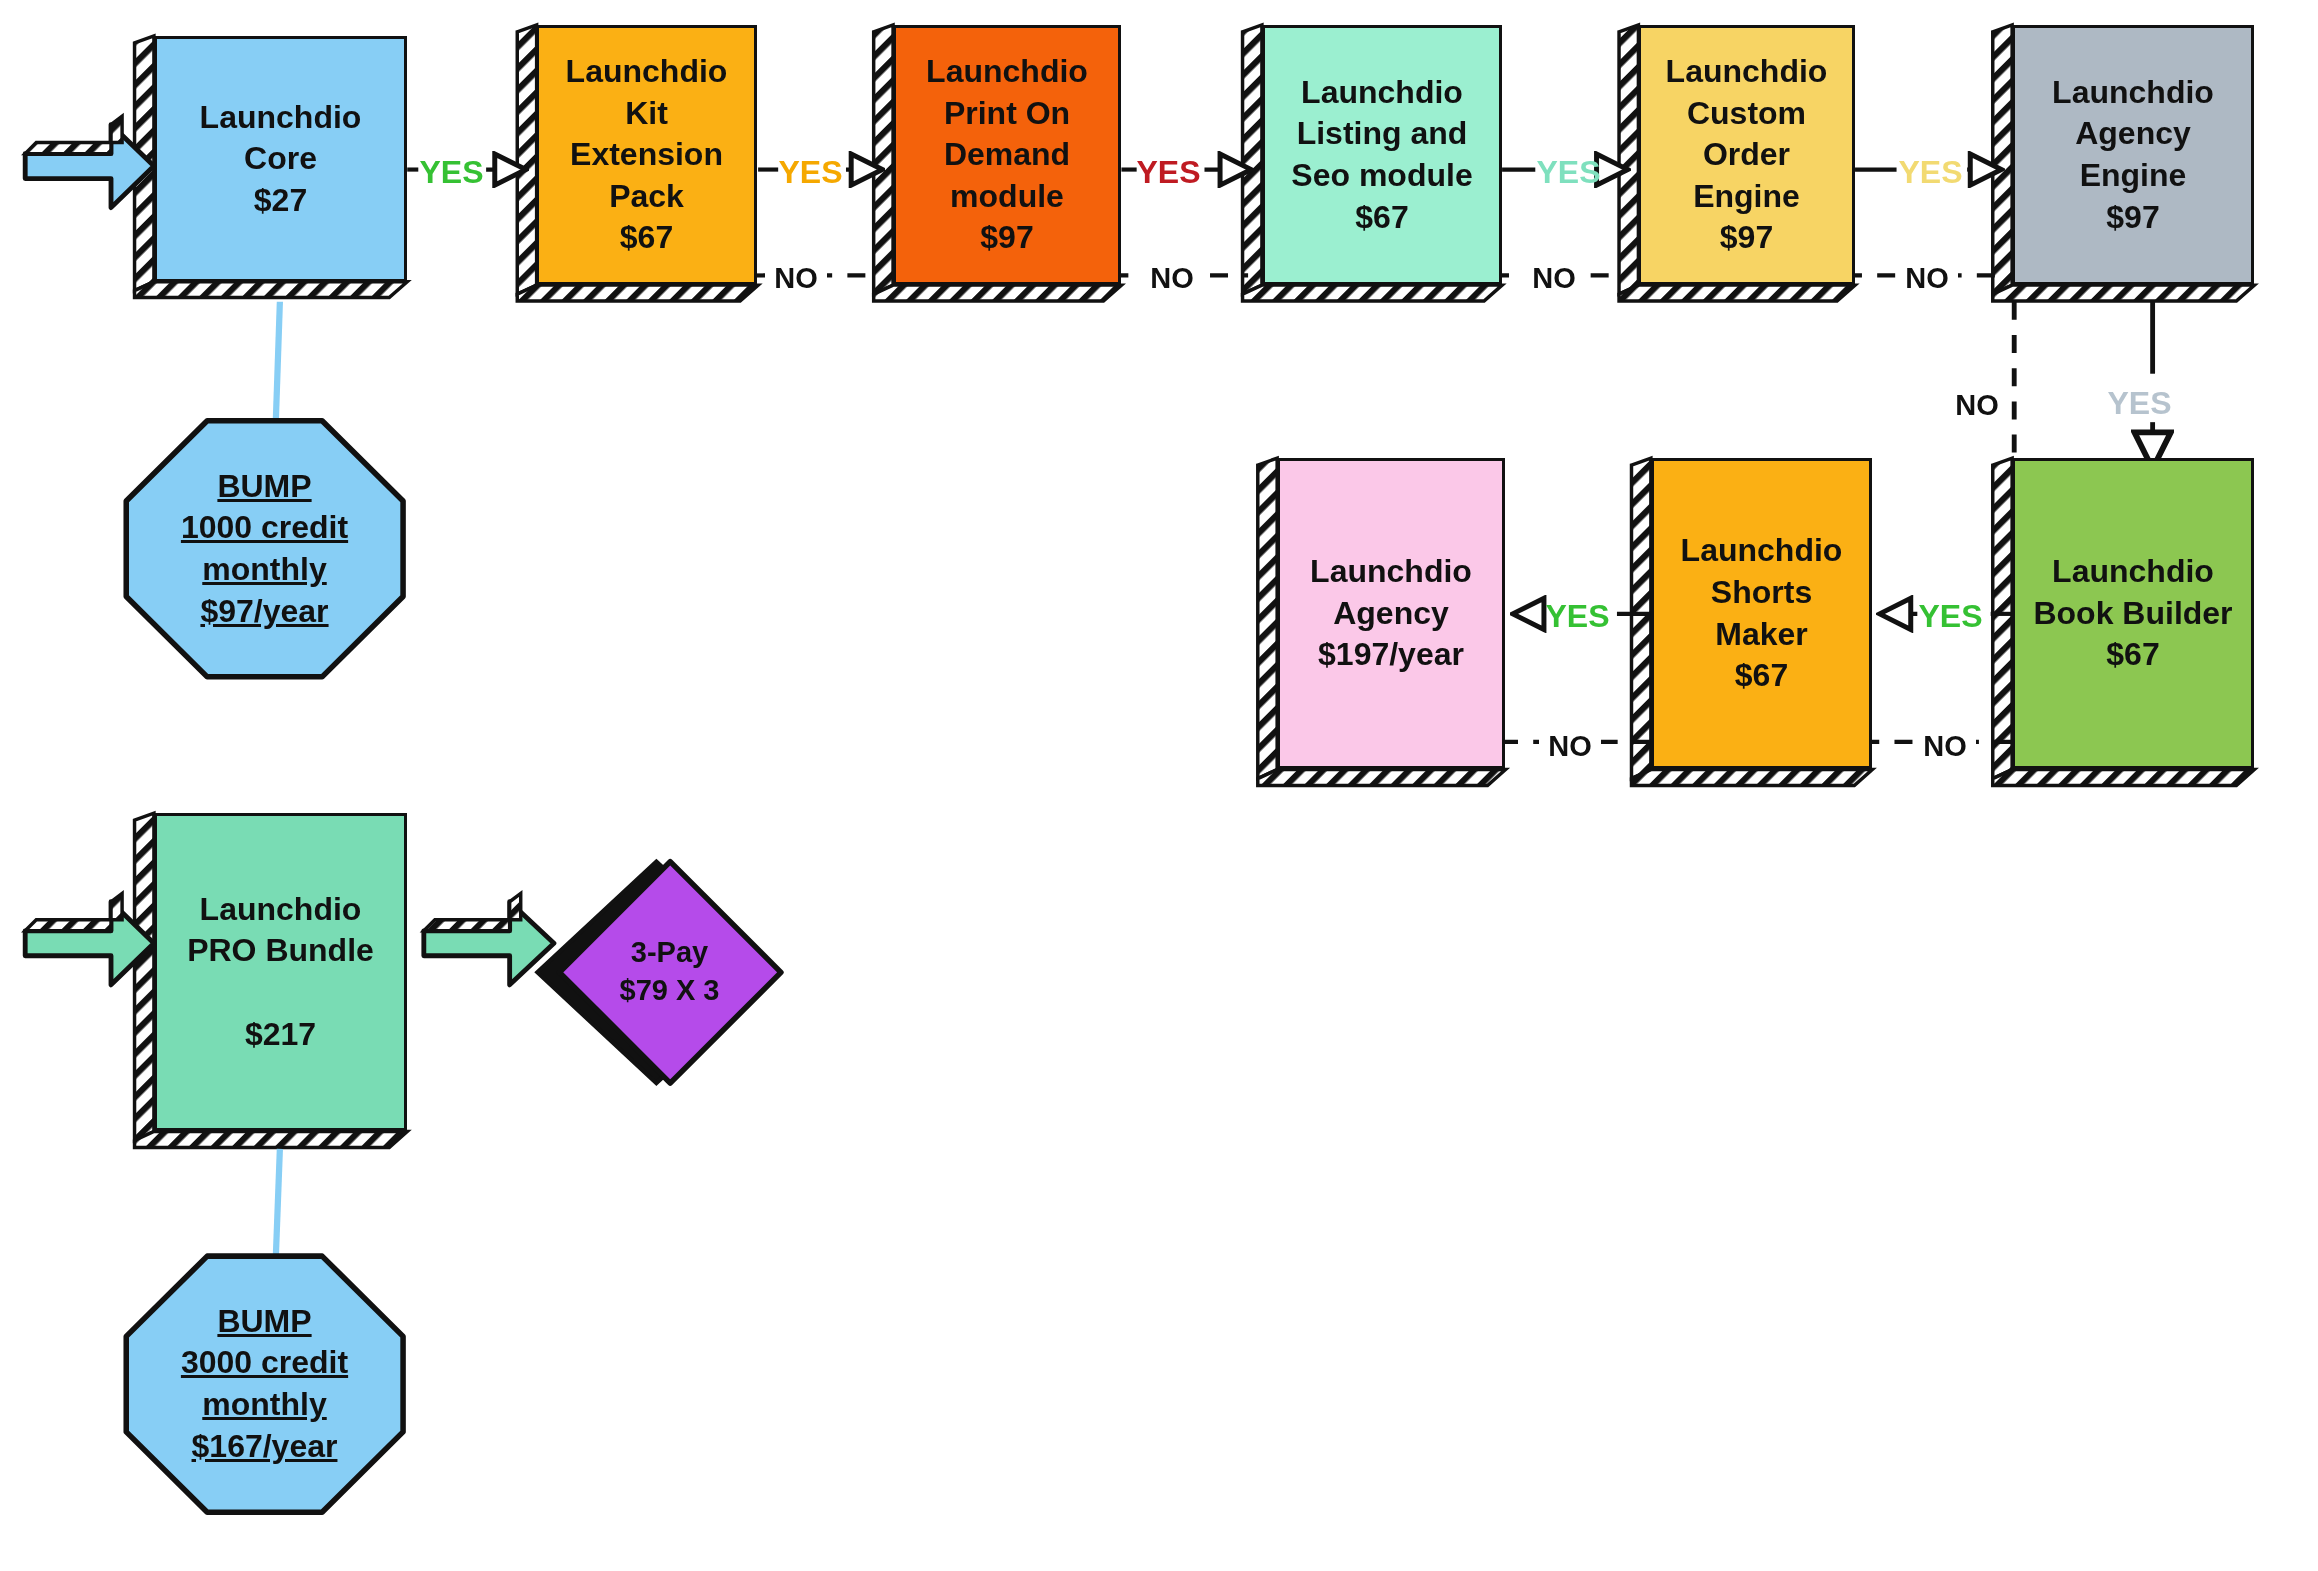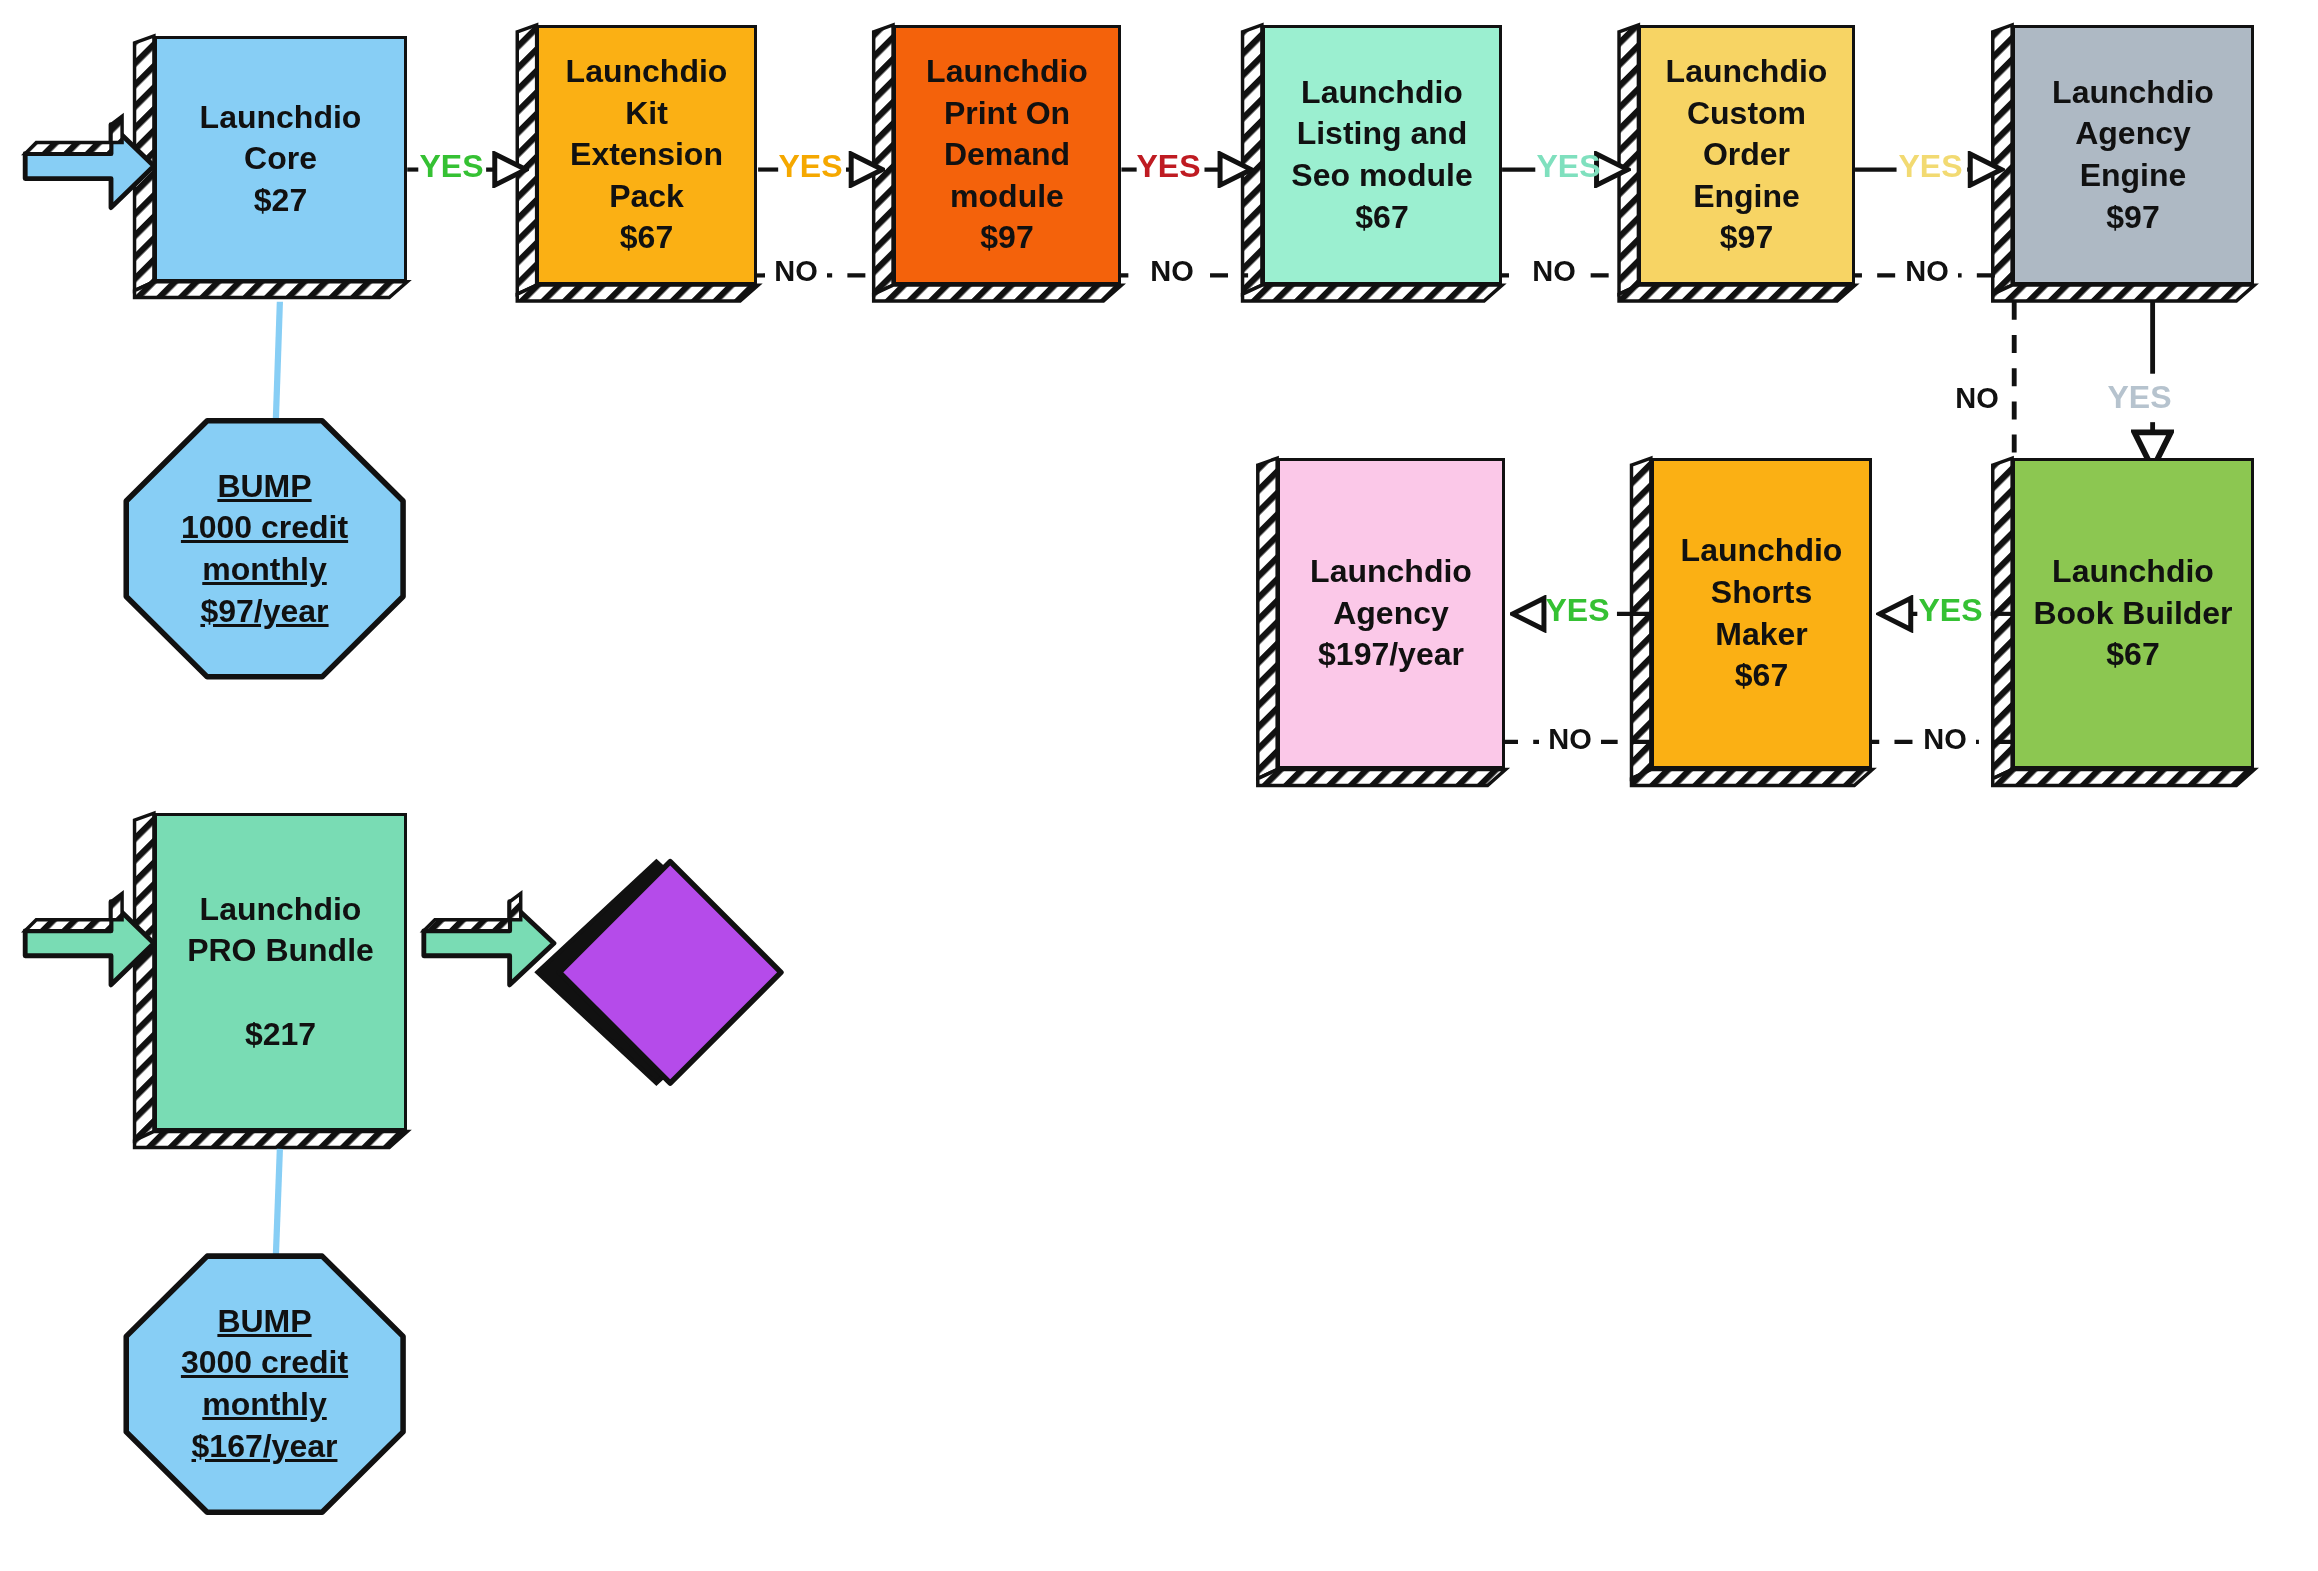--- a/index.html
+++ b/index.html
@@ -6,21 +6,21 @@
   body{width:2319px;height:1571px;position:relative;overflow:hidden;
        font-family:"Liberation Sans","DejaVu Sans",sans-serif;}
   #canvas{position:absolute;left:0;top:0;width:2319px;height:1571px;}
   .svgroot{position:absolute;left:0;top:0;width:2319px;height:1571px;}
   .node{position:absolute;box-sizing:border-box;display:flex;align-items:center;
         justify-content:center;text-align:center;color:#111111;font-weight:bold;
         line-height:1.30;z-index:5;}
   .boxnode{border:3.5px solid #111;}
   .nodetext{white-space:pre-line;display:block;width:100%;padding:0 5.5px;box-sizing:border-box;}
   .edgelabel{position:absolute;font-weight:bold;z-index:6;white-space:nowrap;
-             display:flex;align-items:flex-start;justify-content:center;}
+             display:flex;align-items:flex-end;justify-content:center;}
   .octtext{white-space:pre-line;text-decoration:underline;}
 </style>
 </head>
 <body>
 
 <div id="canvas">
 
   <svg class="svgroot" viewBox="0 0 3350 2270">
     <defs>
       <pattern id="hatch" width="22" height="22" patternTransform="rotate(45)" patternUnits="userSpaceOnUse">
@@ -226,20 +226,24 @@
 $197/year</span>
   </div>
 
   <div class="node boxnode" style="left:154px;top:813px;width:253px;height:318px;background:#79DCB4;font-size:32px;">
     <span class="nodetext">Launchdio
 PRO Bundle
 
 $217</span>
   </div>
 
+  <div class="node" style="left:559px;top:889px;width:221px;height:166px;font-size:29px;background:transparent;">
+    <span class="nodetext">3-Pay
+$79 X 3</span>
+  </div>
 
   <div class="node" style="left:126px;top:1256px;width:277px;height:256px;font-size:32px;background:transparent;">
     <span class="nodetext octtext">BUMP
 3000 credit
 monthly
 $167/year</span>
   </div>
 
   <div class="edgelabel" style="left:415px;top:148px;width:73px;height:43px;color:#35C133;font-size:32px;">
     <span>YES</span>

